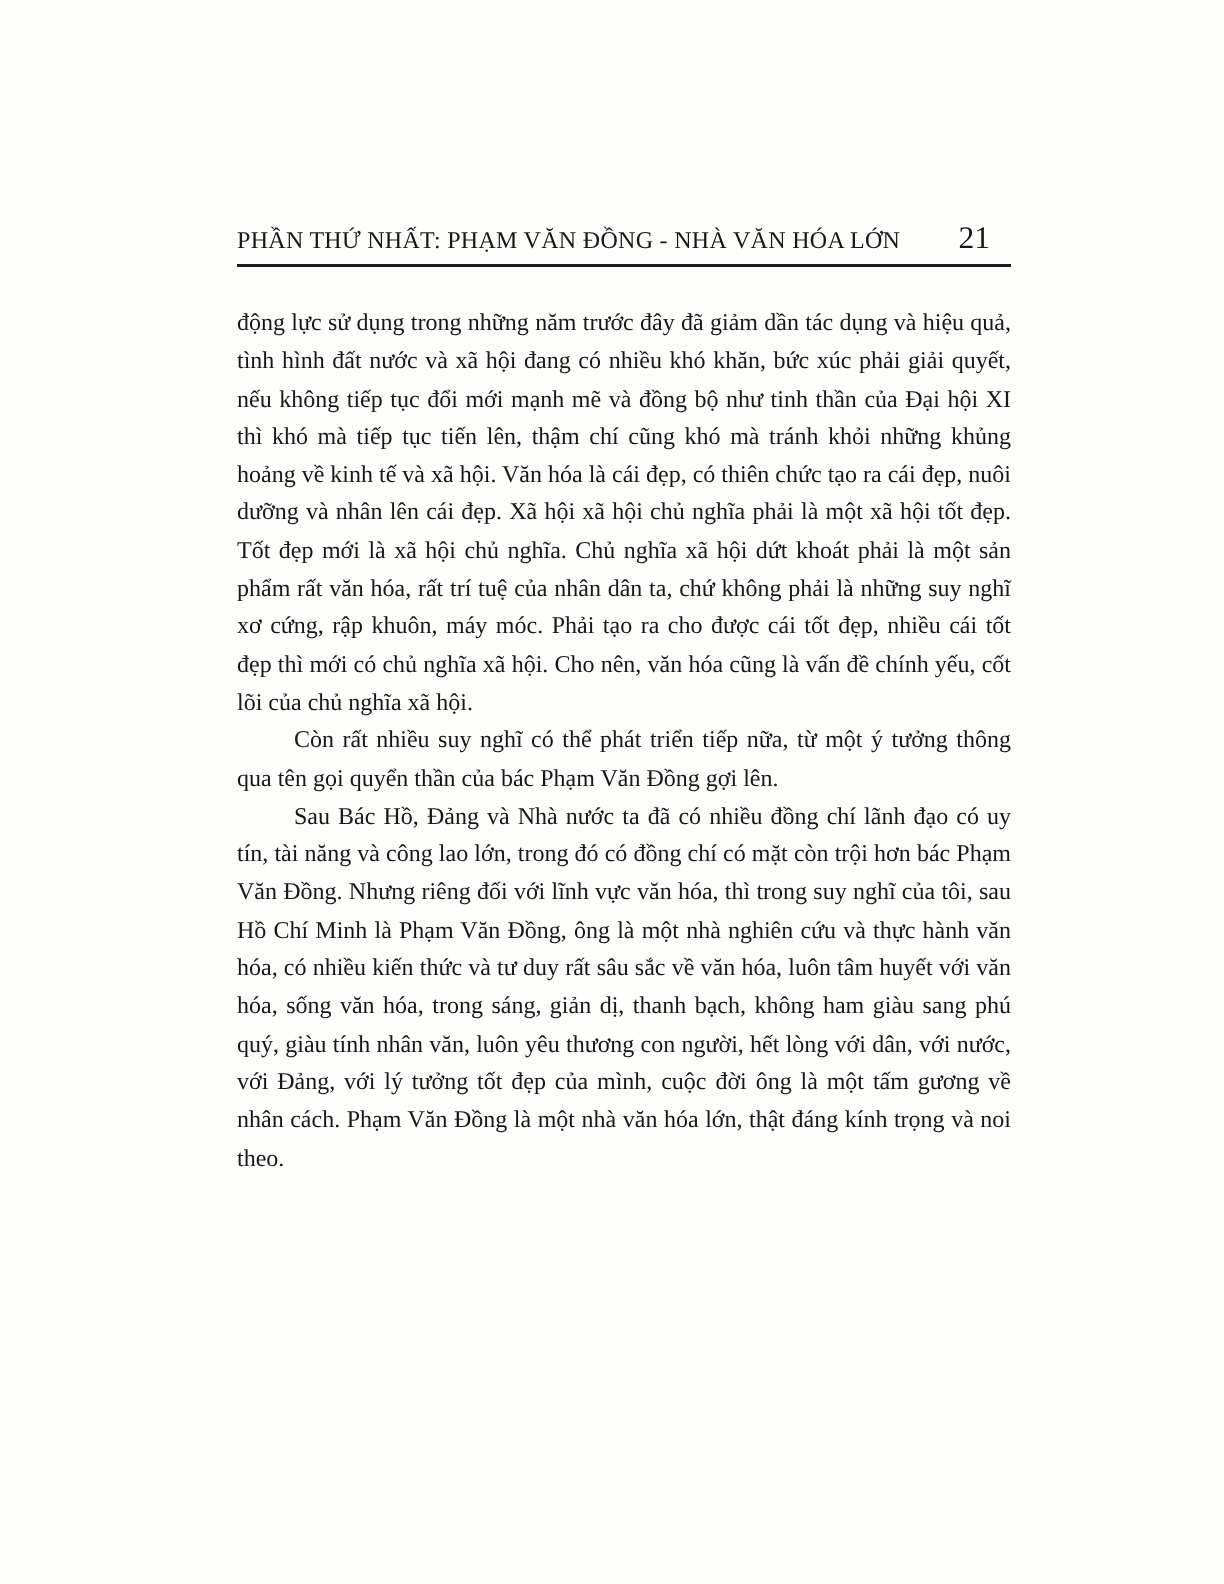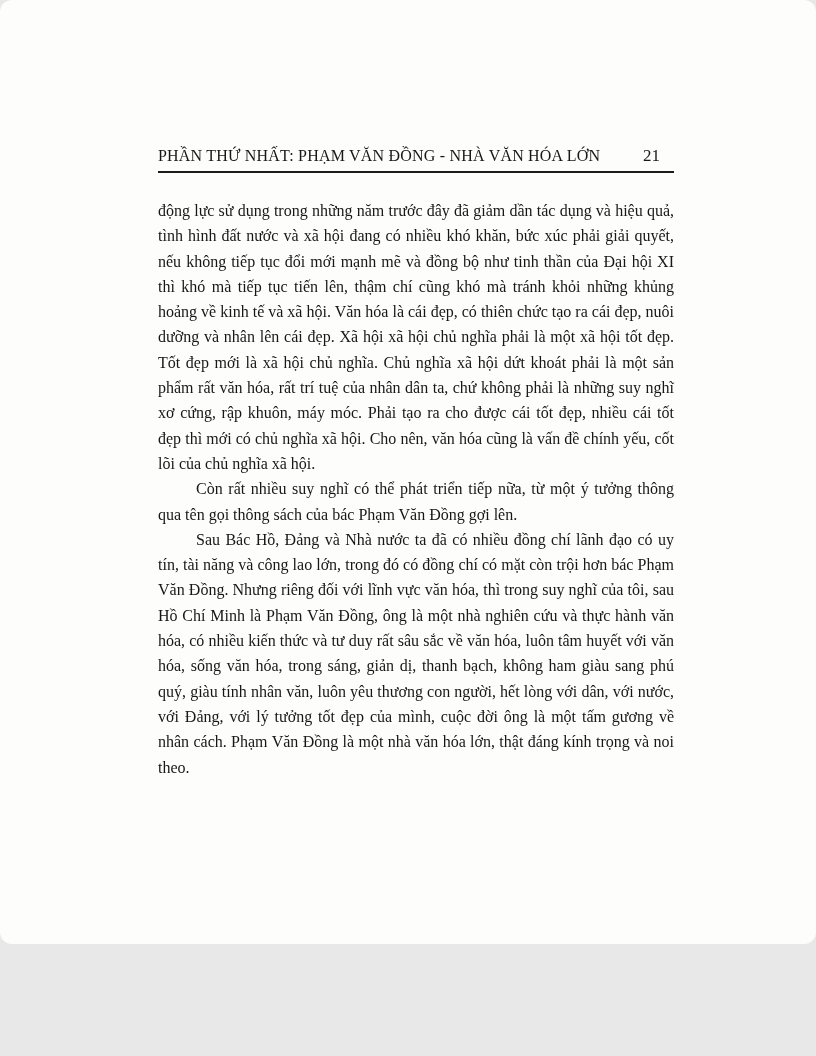--- a/index.html
+++ b/index.html
@@ -3,48 +3,47 @@
 <meta charset="utf-8">
 <style>
   html, body {
     margin: 0;
     padding: 0;
     background: #e8e8e8;
   }
   .page {
     position: relative;
     width: 816px;
-    height: 944px;
+    height: 1056px;
     margin: 0 auto;
     background: #fdfdfc;
     color: #171717;
     font-family: "Liberation Serif", "DejaVu Serif", serif;
     overflow: hidden;
-    border-radius: 12px;
   }
   .content {
     position: absolute;
     left: 158px;
     top: 146px;
     width: 516px;
   }
   .running-head {
     display: flex;
     justify-content: space-between;
     align-items: baseline;
     border-bottom: 2px solid #1c1c1c;
     padding-bottom: 5px;
   }
   .head-title {
     font-size: 16px;
     letter-spacing: 0.2px;
     white-space: nowrap;
   }
   .page-number {
-    font-size: 17px;
+    font-size: 21px;
     padding-right: 14px;
   }
   .body-text {
     margin-top: 25px;
     font-size: 16px;
     line-height: 25.3px;
     text-align: justify;
     text-justify: inter-word;
   }
   .body-text p {
@@ -61,18 +60,18 @@
 <div class="page">
   <div class="content">
 
     <header class="running-head">
       <span class="head-title">PHẦN THỨ NHẤT: PHẠM VĂN ĐỒNG - NHÀ VĂN HÓA LỚN</span>
       <span class="page-number">21</span>
     </header>
 
     <main class="body-text">
       <p class="no-indent">động lực sử dụng trong những năm trước đây đã giảm dần tác dụng và hiệu quả, tình hình đất nước và xã hội đang có nhiều khó khăn, bức xúc phải giải quyết, nếu không tiếp tục đổi mới mạnh mẽ và đồng bộ như tinh thần của Đại hội XI thì khó mà tiếp tục tiến lên, thậm chí cũng khó mà tránh khỏi những khủng hoảng về kinh tế và xã hội. Văn hóa là cái đẹp, có thiên chức tạo ra cái đẹp, nuôi dưỡng và nhân lên cái đẹp. Xã hội xã hội chủ nghĩa phải là một xã hội tốt đẹp. Tốt đẹp mới là xã hội chủ nghĩa. Chủ nghĩa xã hội dứt khoát phải là một sản phẩm rất văn hóa, rất trí tuệ của nhân dân ta, chứ không phải là những suy nghĩ xơ cứng, rập khuôn, máy móc. Phải tạo ra cho được cái tốt đẹp, nhiều cái tốt đẹp thì mới có chủ nghĩa xã hội. Cho nên, văn hóa cũng là vấn đề chính yếu, cốt lõi của chủ nghĩa xã hội.</p>
-      <p class="indent">Còn rất nhiều suy nghĩ có thể phát triển tiếp nữa, từ một ý tưởng thông qua tên gọi thông sách của bác Phạm Văn Đồng gợi lên.</p>
+      <p class="indent">Còn rất nhiều suy nghĩ có thể phát triển tiếp nữa, từ một ý tưởng thông qua tên gọi quyển thần của bác Phạm Văn Đồng gợi lên.</p>
       <p class="indent">Sau Bác Hồ, Đảng và Nhà nước ta đã có nhiều đồng chí lãnh đạo có uy tín, tài năng và công lao lớn, trong đó có đồng chí có mặt còn trội hơn bác Phạm Văn Đồng. Nhưng riêng đối với lĩnh vực văn hóa, thì trong suy nghĩ của tôi, sau Hồ Chí Minh là Phạm Văn Đồng, ông là một nhà nghiên cứu và thực hành văn hóa, có nhiều kiến thức và tư duy rất sâu sắc về văn hóa, luôn tâm huyết với văn hóa, sống văn hóa, trong sáng, giản dị, thanh bạch, không ham giàu sang phú quý, giàu tính nhân văn, luôn yêu thương con người, hết lòng với dân, với nước, với Đảng, với lý tưởng tốt đẹp của mình, cuộc đời ông là một tấm gương về nhân cách. Phạm Văn Đồng là một nhà văn hóa lớn, thật đáng kính trọng và noi theo.</p>
     </main>
 
   </div>
 </div>
 
 </body></html>

